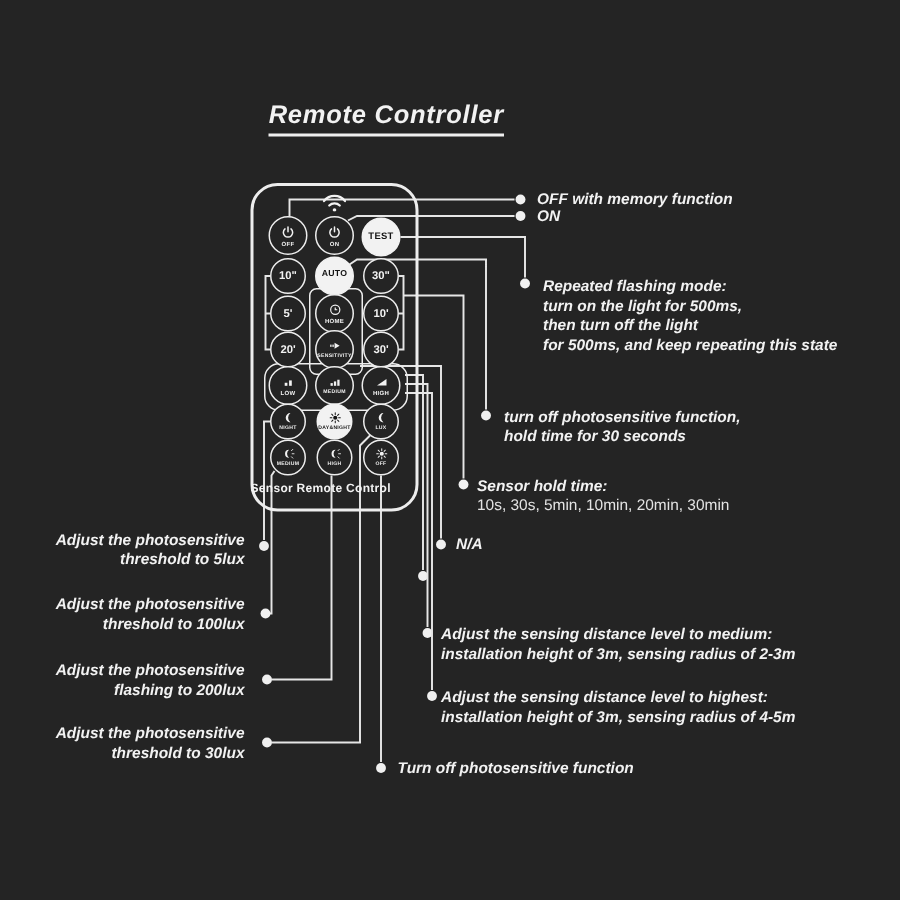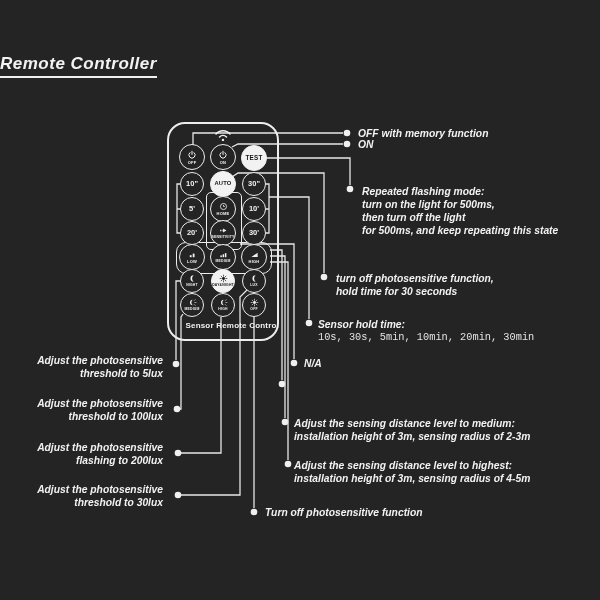--- a/index.html
+++ b/index.html
@@ -3,21 +3,21 @@
 <meta charset="utf-8">
 <style>
   html,body{margin:0;padding:0;}
   #stage{
     position:relative;width:600px;height:600px;overflow:hidden;
     background:#242424;color:#f2f2f2;
     font-family:"Liberation Sans",sans-serif;
   }
   
   .title{
-    position:absolute;left:0;top:54px;width:515px;
+    position:absolute;left:0;top:67px;width:515px;text-align:center;
     font-size:17px;font-weight:bold;font-style:italic;letter-spacing:.5px;
   }
   .title span{border-bottom:2px solid #efefef;padding-bottom:3px;}
   
   .remote{
     position:absolute;left:167px;top:122px;width:108px;height:215px;
     border:2px solid #ededed;border-radius:18px;background:transparent;
   }
   .btn{
     position:absolute;border-radius:50%;
@@ -28,27 +28,27 @@
   .d26{width:26px;height:26px;}
   .d24{width:24px;height:24px;}
   .btn.white{background:#f2f2f2;color:#141414;border-color:#f2f2f2;}
   .btn .bl{font-size:4px;font-weight:bold;letter-spacing:.2px;}
   .btn .bl.xs{font-size:3.4px;}
   .btn .txt{font-size:6.3px;font-weight:bold;letter-spacing:.2px;}
   .btn .num{font-size:7.5px;font-weight:bold;}
   .ic{display:block;}
   .groupbox{position:absolute;border:1.3px solid #ededed;background:transparent;}
   .footer{
-    position:absolute;left:167px;top:321px;width:112px;text-align:right;
+    position:absolute;left:167px;top:321px;width:112px;text-align:left;
     font-size:8px;font-weight:bold;letter-spacing:.2px;
   }
   
   .ann{position:absolute;font-size:10.3px;font-weight:bold;font-style:italic;line-height:13px;white-space:nowrap;}
   .ann.left{text-align:right;}
-  .ann .sub{font-weight:normal;font-style:normal;color:#e3e3e3;font-family:Liberation Mono, monospace;}
+  .ann .sub{font-weight:normal;font-style:normal;color:#e3e3e3;}
   svg.overlay{position:absolute;left:0;top:0;}
   svg.overlay path{stroke:#e6e6e6;stroke-width:1.3;fill:none;}
   svg.overlay circle.dot{fill:#f0f0f0;stroke:none;}
 </style>
 </head>
 <body>
 
 <div id="stage">
 
   <div class="title"><span>Remote Controller</span></div>

